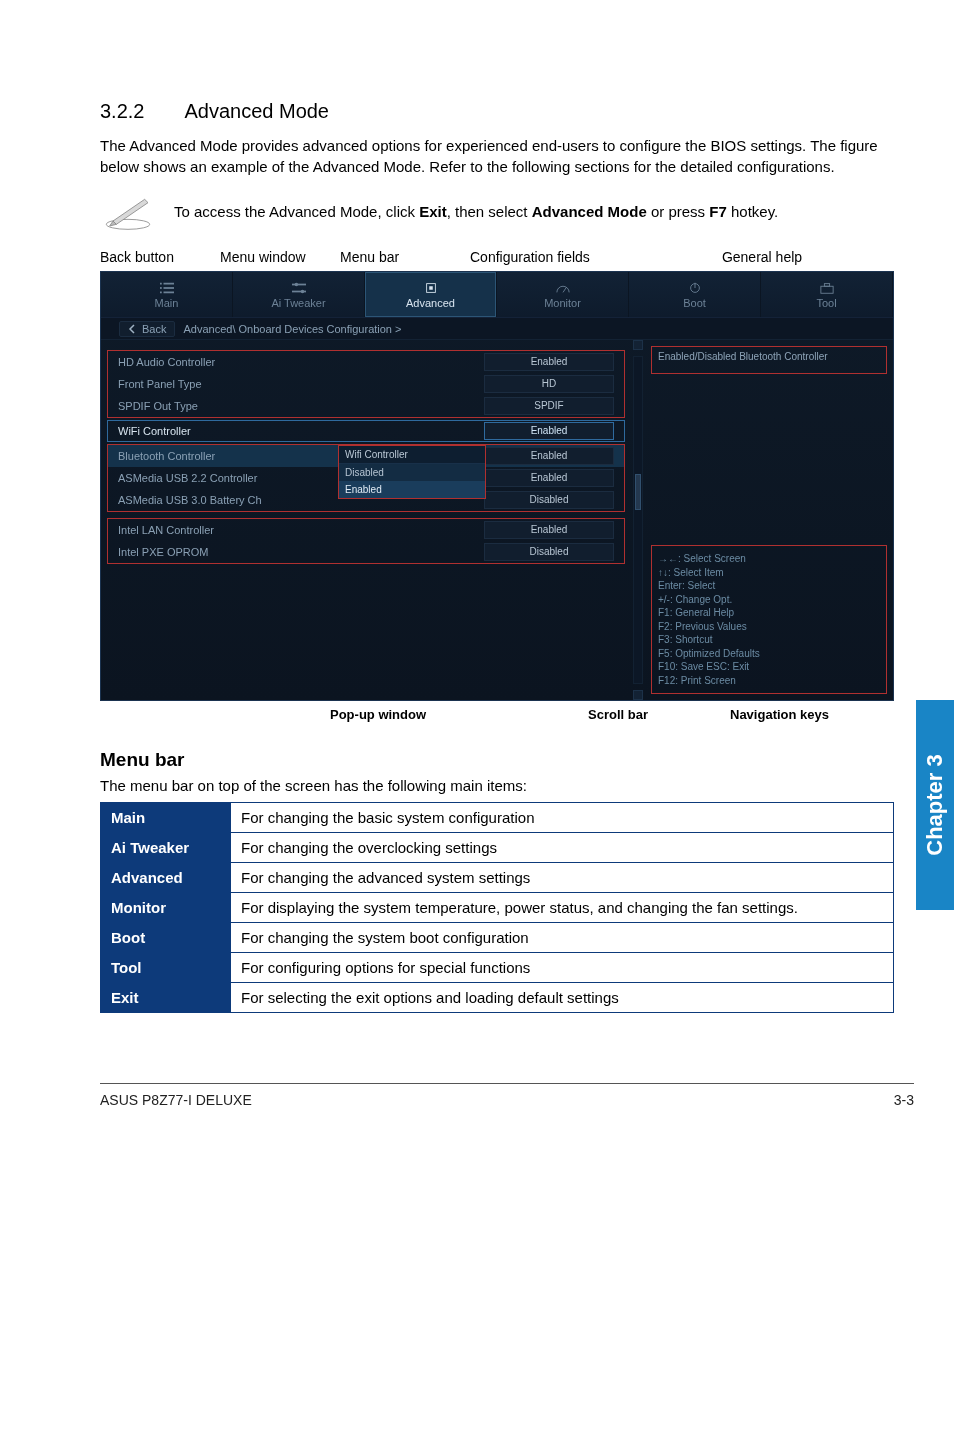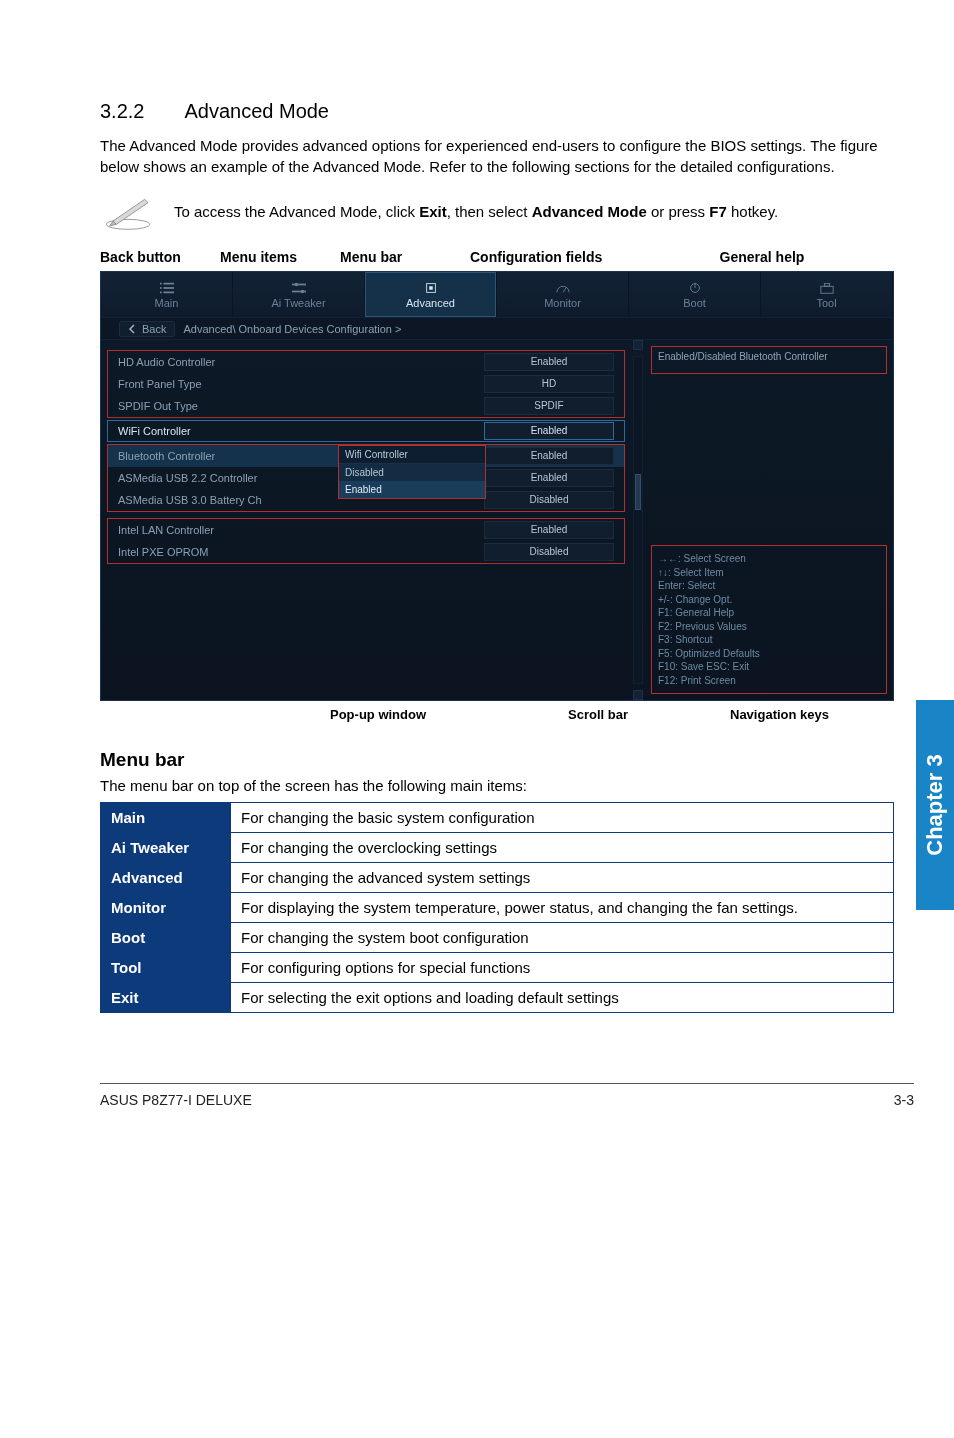--- a/index.html
+++ b/index.html
@@ -4,21 +4,21 @@
 <style>
   *{box-sizing:border-box;margin:0;padding:0}
   body{font-family:Arial,Helvetica,sans-serif;background:#fff;color:#000;width:954px;position:relative}
   .page{padding:100px 60px 0 100px}
   .section-num{font-weight:normal;font-size:20px;margin-bottom:12px}
   .section-num .num{display:inline-block;width:80px}
   .body-text{font-size:15px;line-height:1.4;margin-bottom:14px}
   .note-row{display:flex;align-items:center;gap:18px;margin:12px 0 18px}
   .note-icon{width:56px;flex:0 0 56px}
   .note-text{font-size:15px}
-  .labels-row{display:flex;font-weight:bold;font-size:14px;margin-bottom:6px}
+  .labels-row{display:flex;font-weight:normal;font-size:14px;margin-bottom:6px}
   .labels-row span{display:inline-block}
   
   .shot{width:100%;max-width:800px}
   .shot-inner{background:linear-gradient(#0e1a28,#0b1420);border:1px solid #1b3350;color:#c9d4de;font-size:11px}
   .win-title{display:flex;align-items:center;height:26px;background:linear-gradient(#09152a,#0a1527);border-bottom:1px solid #142238;padding:0 8px}
   .win-title .logo{color:#fff;font-weight:bold;font-size:12px;letter-spacing:1px;font-style:italic}
   .win-title .util{color:#c6d2de;font-size:12px;margin-left:6px}
   .exit-btn{margin-left:auto;background:#0e1a2c;border:1px solid #1d2d44;color:#cfd9e5;font-size:11px;padding:2px 10px;border-radius:2px;display:flex;align-items:center;gap:5px}
   .exit-dot{width:8px;height:8px;background:#6f7e93;border-radius:1px;display:inline-block}
   .tabrow{display:flex;height:46px;background:linear-gradient(#122235,#0e1b2c);border-bottom:1px solid #142238}
@@ -85,21 +85,21 @@
       <polygon points="14,36 52,10 56,14 18,40" fill="#d9d9d9" stroke="#888"></polygon>
       <polygon points="14,36 18,40 10,42" fill="#bbb" stroke="#888"></polygon>
     </svg>
     <div class="note-text">
       <span>To access the Advanced Mode, click </span><b>Exit</b><span>, then select </span><b>Advanced Mode</b><span> or press </span><b>F7</b><span> hotkey.</span>
     </div>
   </div>
 
   <div class="labels-row lbl-top">
     <span style="width:120px">Back button</span>
-    <span style="width:120px">Menu items</span>
+    <span style="width:120px">Menu window</span>
     <span style="width:130px">Menu bar</span>
     <span style="width:200px">Configuration fields</span>
     <span style="flex:1;text-align:center;padding-right:40px">General help</span>
   </div>
 
   <div class="shot">
     <div class="shot-inner">
 
       <div class="tabrow">
         <div class="tab">
@@ -238,21 +238,21 @@
             <div>F10: Save  ESC: Exit</div>
             <div>F12: Print Screen</div>
           </div>
         </div>
       </div>
 
     </div>
 
     <div class="fig-labels">
       <span style="left:230px">Pop-up window</span>
-      <span style="left:468px">Scroll bar</span>
+      <span style="left:488px">Scroll bar</span>
       <span style="left:630px">Navigation keys</span>
     </div>
   </div>
 
   <h3 class="menubar">Menu bar</h3>
   <p class="mb-desc">The menu bar on top of the screen has the following main items:</p>
 
   <table class="menutab">
     <tbody>
         <tr>

